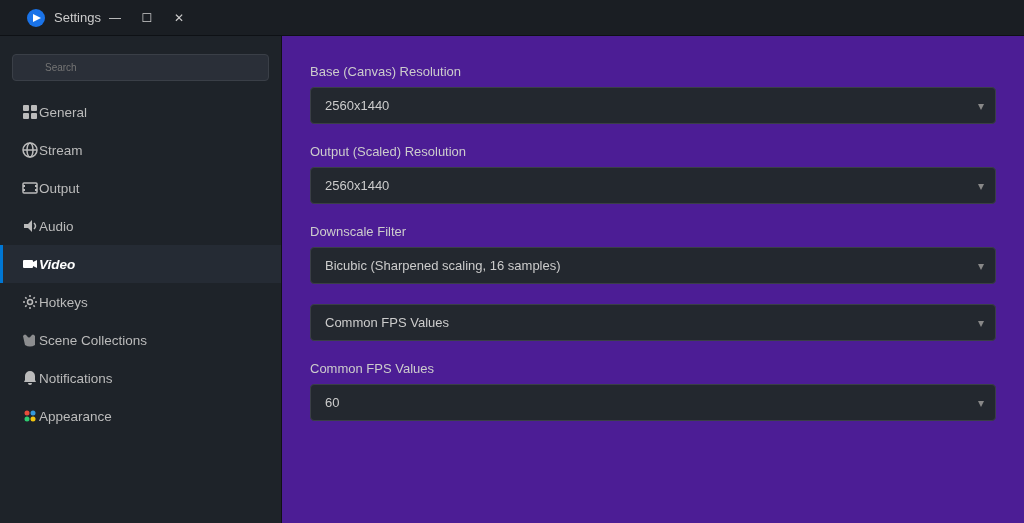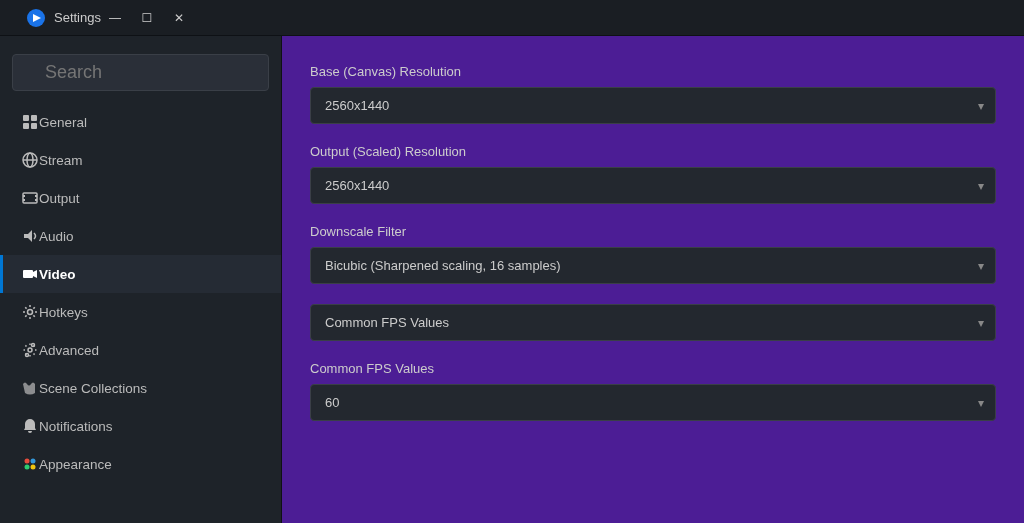--- a/index.html
+++ b/index.html
@@ -75,21 +75,21 @@
       padding: 8px 12px;
       margin-bottom: 4px;
     }
     .search-input {
       width: 100%;
       background: #2a2f38;
       border: 1px solid #3a3f47;
       border-radius: 4px;
       padding: 7px 12px 7px 32px;
       color: #eab308;
-      font-size: 18px;
+      font-size: 10px;
       outline: none;
       position: relative;
     }
     .search-wrapper {
       position: relative;
     }
     .search-icon-inline {
       position: absolute;
       left: 10px;
       top: 50%;
@@ -108,20 +108,21 @@
       font-size: 13.5px;
       color: #bbb;
       border-left: 3px solid transparent;
       transition: background 0.1s;
     }
     .nav-item.active {
       background: #252b34;
       color: #fff;
       border-left: 3px solid #0077d4;
       font-weight: bold;
+      font-style: italic;
     }
     .nav-icon {
       width: 18px;
       height: 18px;
       display: flex;
       align-items: center;
       justify-content: center;
       font-size: 15px;
       flex-shrink: 0;
       color: inherit;
@@ -259,31 +260,20 @@
     <span class="nav-icon">
             <svg width="16" height="16" viewBox="0 0 16 16" fill="none" stroke="currentColor" stroke-width="1.5">
               <circle cx="8" cy="8" r="2.5"></circle>
               <path d="M8 1v2M8 13v2M1 8h2M13 8h2M3.2 3.2l1.4 1.4M11.4 11.4l1.4 1.4M3.2 12.8l1.4-1.4M11.4 4.6l1.4-1.4"></path>
             </svg>
           </span>
     <span>Hotkeys</span>
   </div>
         <div class="nav-item">
     <span class="nav-icon">
-            <svg width="16" height="16" viewBox="0 0 16 16" fill="none" stroke="currentColor" stroke-width="1.5">
-              <circle cx="8" cy="8" r="2"></circle>
-              <path d="M8 1.5v1.5M8 13v1.5M1.5 8h1.5M13 8h1.5M3.4 3.4l1.1 1.1M11.5 11.5l1.1 1.1M3.4 12.6l1.1-1.1M11.5 4.5l1.1-1.1"></path>
-              <circle cx="5" cy="13" r="1.5"></circle>
-              <circle cx="11" cy="3" r="1.5"></circle>
-            </svg>
-          </span>
-    <span>Advanced</span>
-  </div>
-        <div class="nav-item">
-    <span class="nav-icon">
             <svg width="16" height="16" viewBox="0 0 16 16" fill="currentColor">
               <path d="M1 4 Q3 1 5 4 Q7 7 9 4 Q11 1 13 4 L13 13 Q8 16 3 13Z" opacity="0.7"></path>
             </svg>
           </span>
     <span>Scene Collections</span>
   </div>
         <div class="nav-item">
     <span class="nav-icon">
             <svg width="16" height="16" viewBox="0 0 16 16" fill="currentColor">
               <path d="M8 1a5 5 0 0 0-5 5v4l-1 2h12l-1-2V6a5 5 0 0 0-5-5z"></path>

